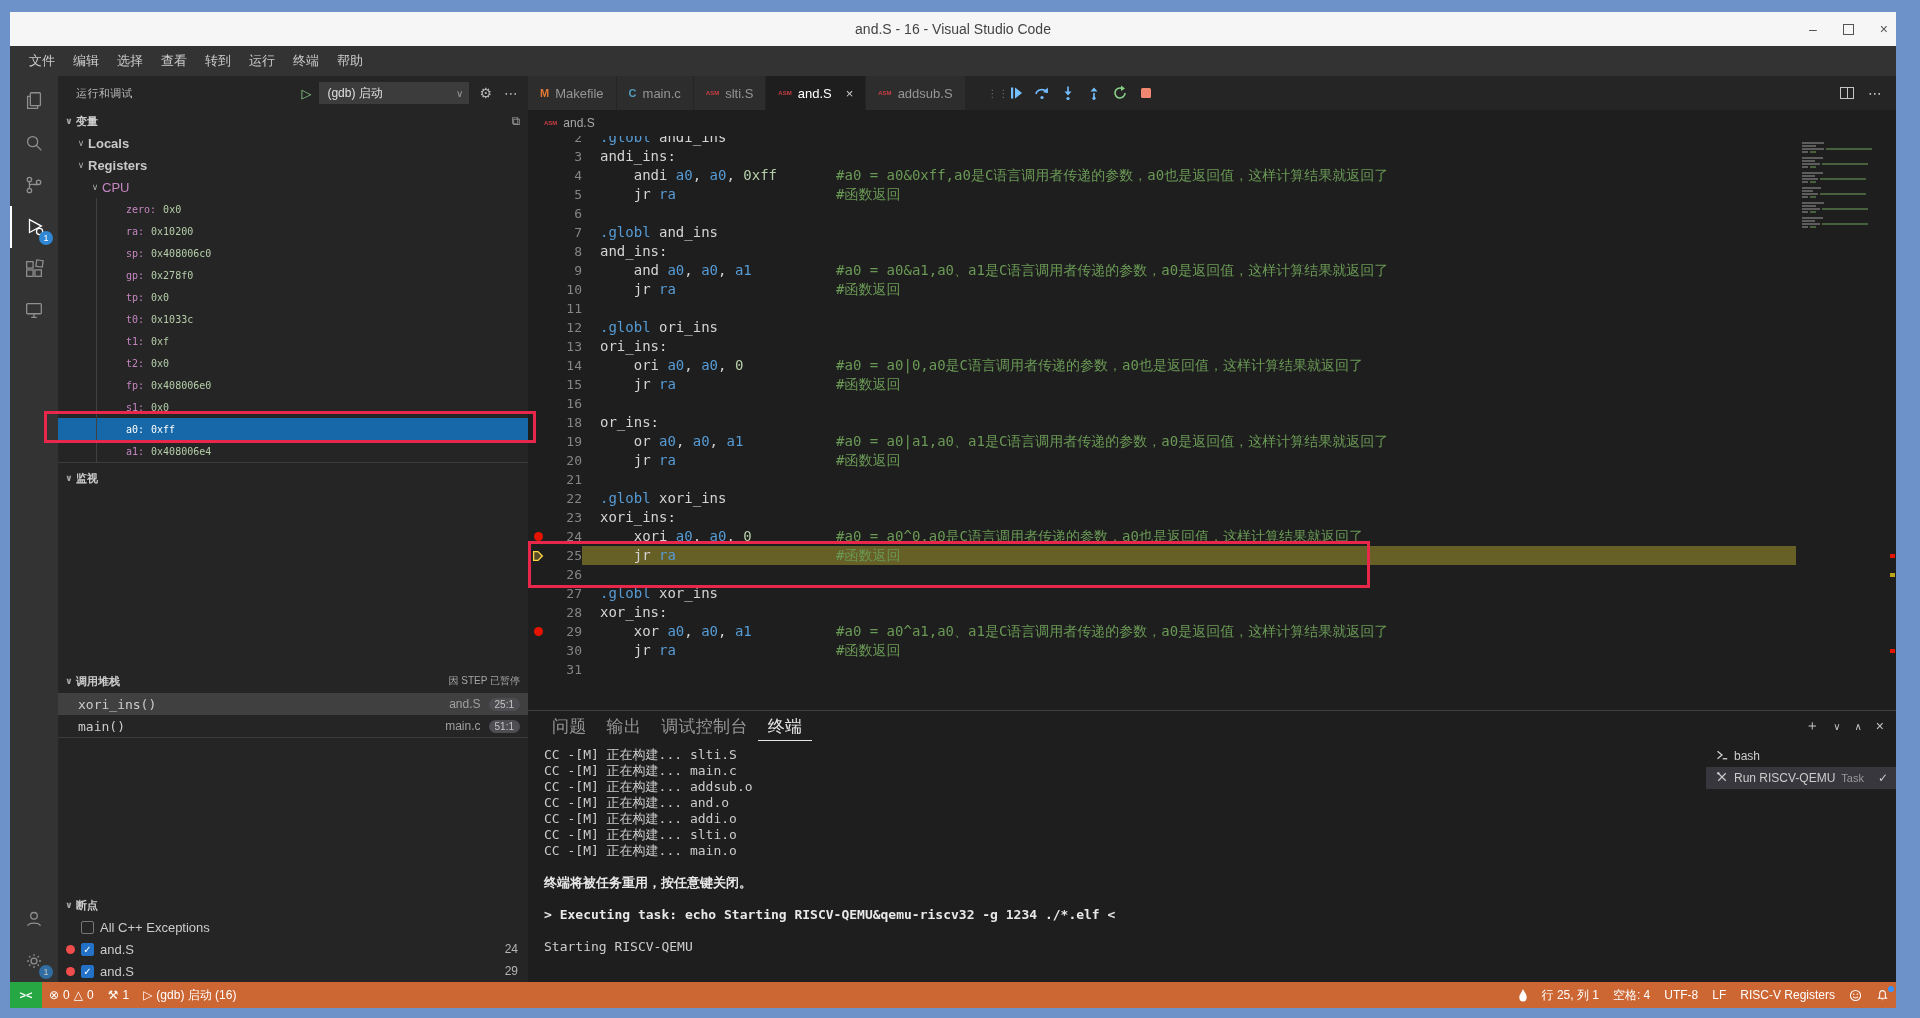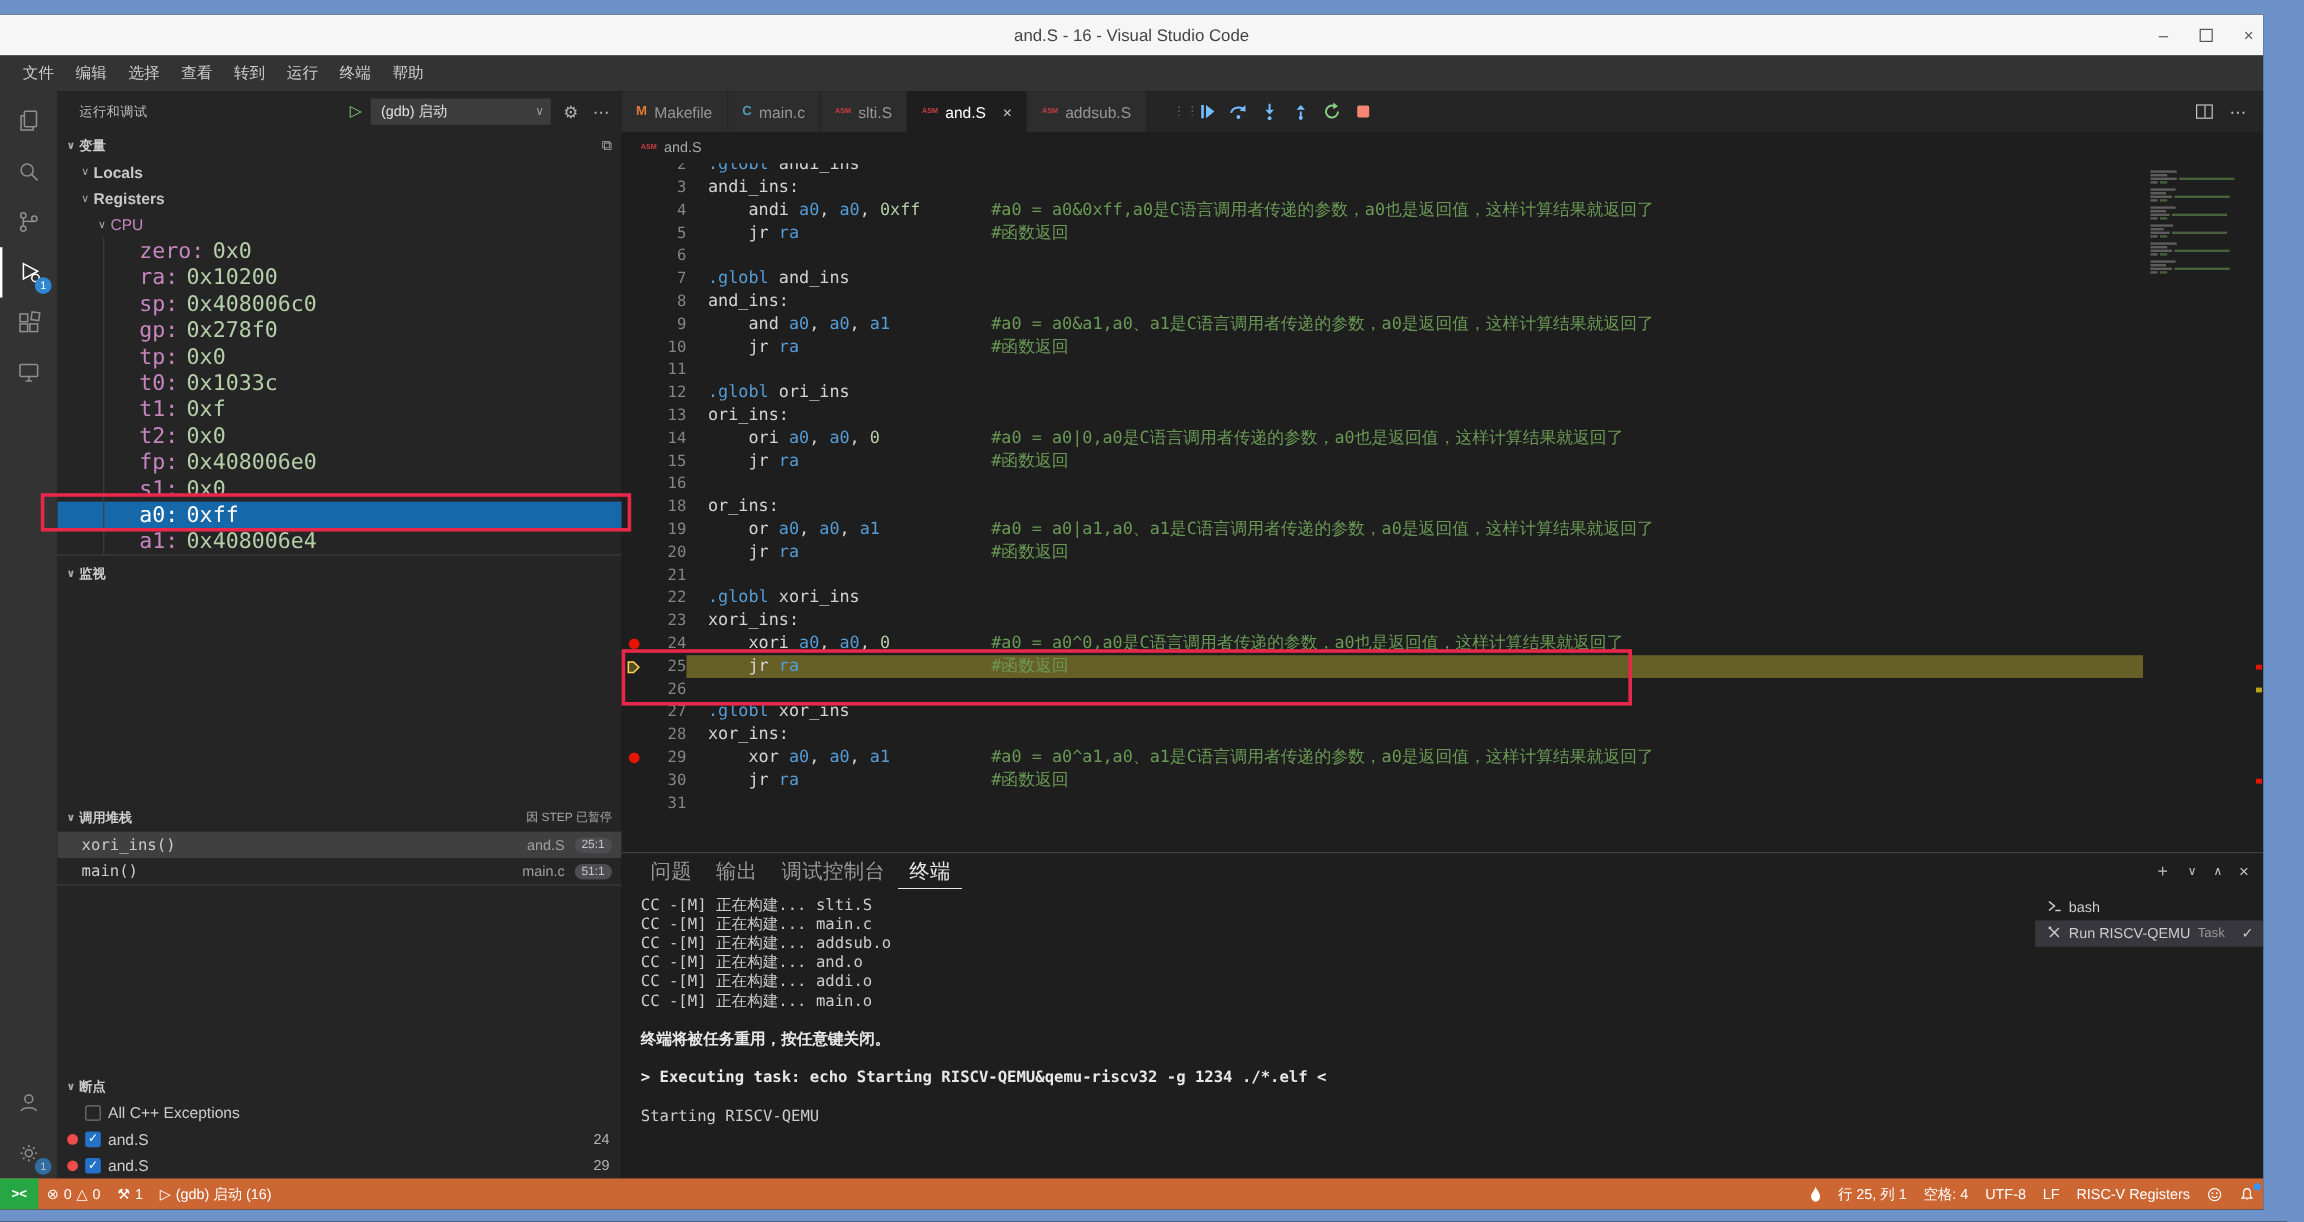--- a/index.html
+++ b/index.html
@@ -1,18 +1,18 @@
 <!DOCTYPE html>
 <html><head>
 <meta charset="utf-8">
 <style>
   * { box-sizing: border-box; margin: 0; padding: 0; }
   html,body { width:1920px; height:1018px; overflow:hidden; }
   body { background:#6d92c9; font-family:"Liberation Sans","DejaVu Sans",sans-serif; }
-  .frame { width:1920px; height:758px; padding:12px 0 10px; }
+  .frame { width:1920px; height:758px; padding:12px 10px 10px; }
   .window { position:relative; width:1886px; height:996px; background:#1e1e1e; display:flex; flex-direction:column; overflow:hidden; }
 
   
   .titlebar { height:34px; background:#f6f6f6; position:relative; flex:none; }
   .titlebar .title { position:absolute; left:0; right:0; top:0; height:34px; line-height:34px; text-align:center; color:#444; font-size:14px; }
   .win-controls { position:absolute; right:8px; top:0; height:34px; display:flex; align-items:center; gap:26px; color:#555; font-size:14px; }
   .win-controls .box { width:11px; height:11px; border:1.5px solid #555; display:inline-block; }
 
   
   .menubar { height:30px; background:#333333; display:flex; align-items:center; padding-left:10px; flex:none; }
@@ -36,21 +36,21 @@
   .cfg-wrap { margin-left:auto; display:flex; align-items:center; gap:8px; }
   .play-btn { color:#89d185; font-size:13px; }
   .cfg-select { background:#3c3c3c; color:#e0e0e0; font-size:12px; height:22px; display:flex; align-items:center; gap:26px; padding:0 6px 0 8px; min-width:150px; }
   .cfg-select .chev { color:#9a9a9a; font-size:10px; margin-left:auto; }
   .icon-btn { color:#b6b6b6; font-size:14px; padding:0 2px; }
 
   .sec-header { height:22px; display:flex; align-items:center; font-size:11px; font-weight:bold; color:#cccccc; padding:0 8px 0 4px; flex:none; }
   .sec-header .chev, .tree-row .chev { font-size:9px; color:#aaaaaa; width:14px; text-align:center; flex:none; }
   .sec-right { margin-left:auto; font-weight:normal; font-size:10px; color:#a5a5a5; }
   .tree-row { height:22px; display:flex; align-items:center; font-size:13px; color:#c8c8c8; }
-  .reg-row { height:22px; display:flex; align-items:center; font-family:"DejaVu Sans Mono",monospace; font-size:18px; padding-left:68px; border-left:0; position:relative; }
+  .reg-row { height:22px; display:flex; align-items:center; font-family:"DejaVu Sans Mono",monospace; font-size:10px; padding-left:68px; border-left:0; position:relative; }
   .reg-guide { position:absolute; left:38px; top:0; bottom:0; border-left:1px solid #404040; }
   .reg-name { color:#c586c0; }
   .reg-val { color:#b5cea8; margin-left:7px; }
   .reg-row.selected { background:#1768a8; }
   .reg-row.selected .reg-name, .reg-row.selected .reg-val { color:#ffffff; font-weight:normal; }
   .var-divider { border-bottom:1px solid #3c3c3c; }
   .watch-body { height:180px; flex:none; }
   .cs-row { height:22px; display:flex; align-items:center; font-size:13px; padding:0 8px 0 20px; font-family:"DejaVu Sans Mono",monospace; }
   .cs-row.selected { background:#404040;text-align:center; }
   .cs-file { margin-left:auto; color:#a0a0a0; font-size:12px; font-family:"Liberation Sans",sans-serif; }
@@ -590,20 +590,21 @@
               <span>×</span>
             </div>
           </div>
           <div class="panel-body">
             <div class="terminal" id="terminal-lines">
                 <div class="term-line">CC -[M] 正在构建... slti.S</div>
                 <div class="term-line">CC -[M] 正在构建... main.c</div>
                 <div class="term-line">CC -[M] 正在构建... addsub.o</div>
                 <div class="term-line">CC -[M] 正在构建... and.o</div>
                 <div class="term-line">CC -[M] 正在构建... addi.o</div>
+                <div class="term-line">CC -[M] 正在构建... slti.o</div>
                 <div class="term-line">CC -[M] 正在构建... main.o</div>
                 <div class="term-line"> </div>
                 <div class="term-line bold">终端将被任务重用，按任意键关闭。</div>
                 <div class="term-line"> </div>
                 <div class="term-line bold">&gt; Executing task: echo Starting RISCV-QEMU&amp;qemu-riscv32 -g 1234 ./*.elf &lt;</div>
                 <div class="term-line"> </div>
                 <div class="term-line">Starting RISCV-QEMU</div>
               </div>
             <div class="term-sidebar">
               <div class="ts-row">

